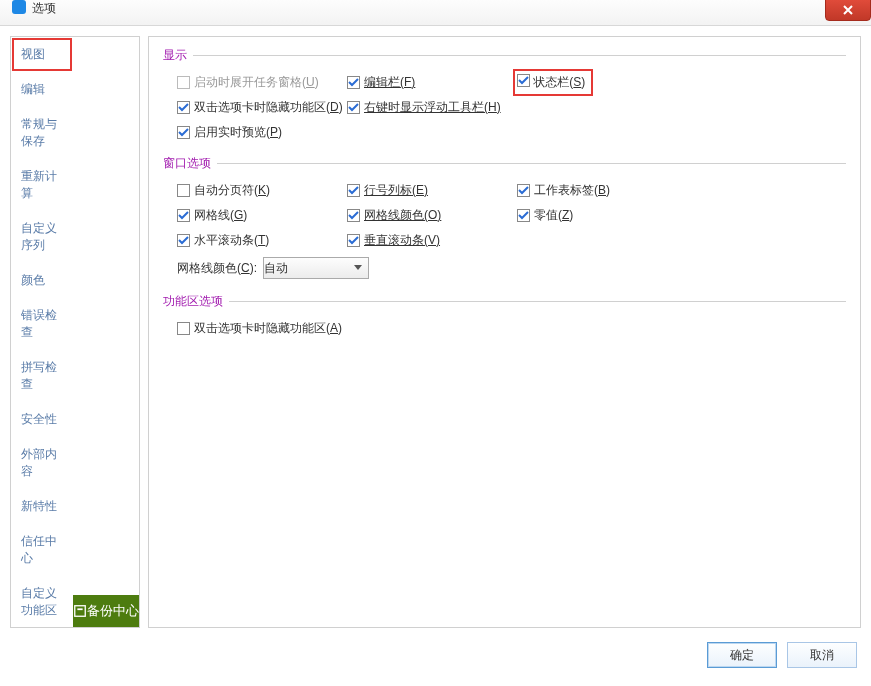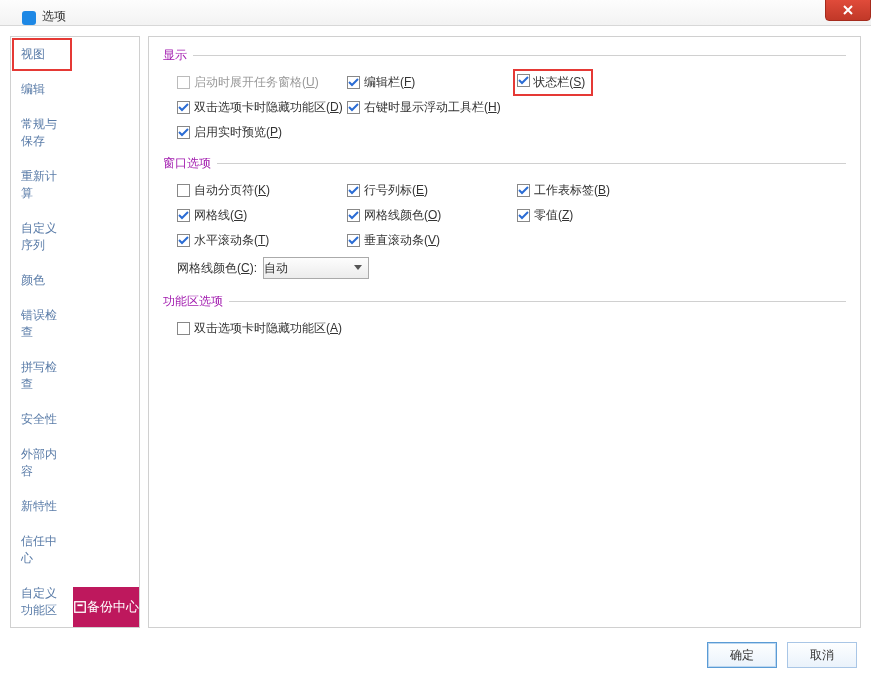--- a/index.html
+++ b/index.html
@@ -12,22 +12,22 @@
     width: 871px;
     height: 686px;
     overflow: hidden;
     position: relative;
   }
   .titlebar {
     height: 26px;
     background: linear-gradient(#fdfdfd, #f3f3f3);
     border-bottom: 1px solid #d8d8d8;
     display: flex;
-    align-items: flex-end;
-    padding-left: 22px;
+    align-items: flex-start;
+    padding-left: 12px;
     position: relative;
   }
   .app-icon {
     width: 14px; height: 14px;
     background: #1e88e5;
     border-radius: 3px;
     margin-right: 6px;
   }
   .title-text { color: #333; }
   .close-btn {
@@ -65,22 +65,22 @@
   .sidebar-item {
     padding: 9px 10px;
     color: #5a7ca8;
     cursor: pointer;
   }
   .sidebar-item.selected {
     outline: 2px solid #e53935;
     outline-offset: -3px;
   }
   .backup-btn {
-    height: 40px;
-    background: #be185d;
+    height: 32px;
+    background: #4d7c0f;
     color: #fff;
     display: flex;
     align-items: center;
     justify-content: center;
     font-size: 13px;
     cursor: pointer;
     margin-top: auto;
   }
   .backup-btn svg { width: 14px; height: 14px; }
   .content {
@@ -109,21 +109,21 @@
     margin-bottom: 8px;
     padding-left: 14px;
   }
   .cell {
     display: flex;
     align-items: center;
     gap: 4px;
     min-width: 160px;
   }
   .cell.w1 { width: 170px; }
-  .cell.w2 { width: 170px; }
+  .cell.w2 { width: 170px; text-decoration: underline; }
   .cell.w3 { width: 170px; }
   .checkbox {
     width: 13px; height: 13px;
     border: 1px solid #888;
     background: #fff;
     display: inline-flex;
     align-items: center;
     justify-content: center;
     cursor: pointer;
     flex-shrink: 0;

